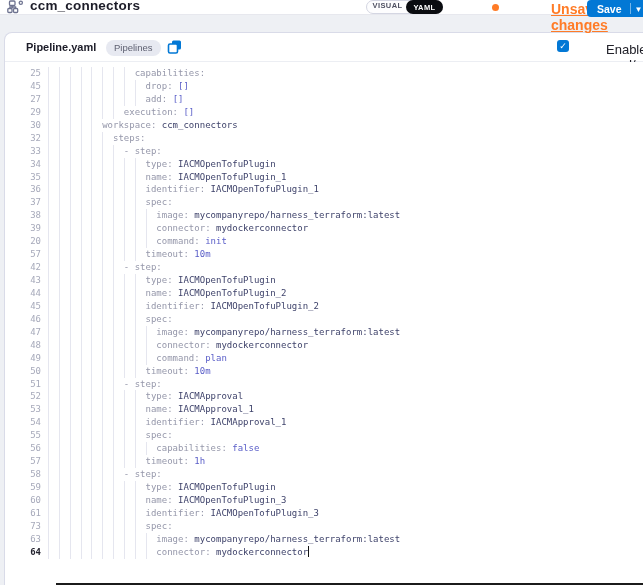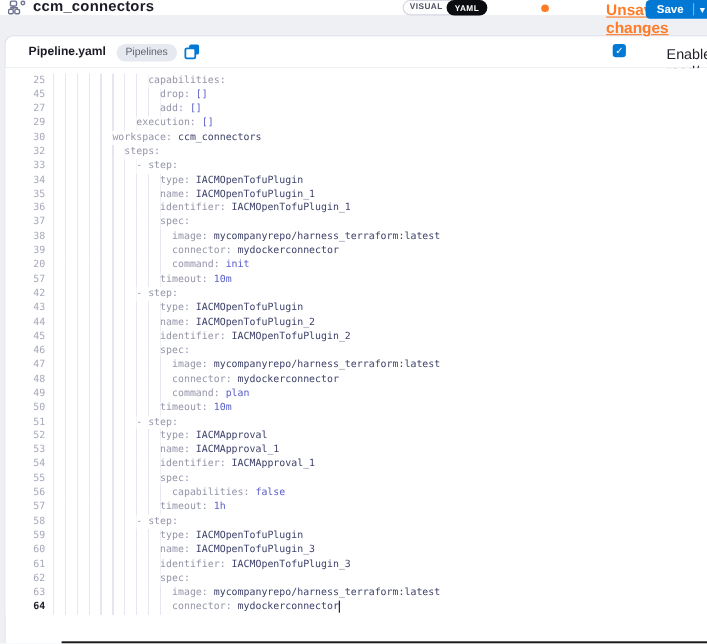--- a/index.html
+++ b/index.html
@@ -180,19 +180,19 @@
       <div class="line"><span class="num">52</span><span class="gap"></span><span class="ind" style="width: 18ch;"></span><span class="key">type: </span><span class="val-id">IACMApproval</span></div>
       <div class="line"><span class="num">53</span><span class="gap"></span><span class="ind" style="width: 18ch;"></span><span class="key">name: </span><span class="val-id">IACMApproval_1</span></div>
       <div class="line"><span class="num">54</span><span class="gap"></span><span class="ind" style="width: 18ch;"></span><span class="key">identifier: </span><span class="val-id">IACMApproval_1</span></div>
       <div class="line"><span class="num">55</span><span class="gap"></span><span class="ind" style="width: 18ch;"></span><span class="key">spec:</span></div>
       <div class="line"><span class="num">56</span><span class="gap"></span><span class="ind" style="width: 20ch;"></span><span class="key">capabilities: </span><span class="val-kw">false</span></div>
       <div class="line"><span class="num">57</span><span class="gap"></span><span class="ind" style="width: 18ch;"></span><span class="key">timeout: </span><span class="val-kw">1h</span></div>
       <div class="line"><span class="num">58</span><span class="gap"></span><span class="ind" style="width: 14ch;"></span><span class="key">- step:</span></div>
       <div class="line"><span class="num">59</span><span class="gap"></span><span class="ind" style="width: 18ch;"></span><span class="key">type: </span><span class="val-id">IACMOpenTofuPlugin</span></div>
       <div class="line"><span class="num">60</span><span class="gap"></span><span class="ind" style="width: 18ch;"></span><span class="key">name: </span><span class="val-id">IACMOpenTofuPlugin_3</span></div>
       <div class="line"><span class="num">61</span><span class="gap"></span><span class="ind" style="width: 18ch;"></span><span class="key">identifier: </span><span class="val-id">IACMOpenTofuPlugin_3</span></div>
-      <div class="line"><span class="num">62</span><span class="gap"></span><span class="ind" style="width: 18ch;"></span><span class="key">spec:</span></div>
+      <div class="line"><span class="num">73</span><span class="gap"></span><span class="ind" style="width: 18ch;"></span><span class="key">spec:</span></div>
       <div class="line"><span class="num">63</span><span class="gap"></span><span class="ind" style="width: 20ch;"></span><span class="key">image: </span><span class="val-id">mycompanyrepo/harness_terraform:latest</span></div>
       <div class="line active"><span class="num">64</span><span class="gap"></span><span class="ind" style="width: 20ch;"></span><span class="key">connector: </span><span class="val-id">mydockerconnector</span><span class="cursor"></span></div>
     </div>
 </div>
 
 <div class="window-edge"></div>
 
 </body></html>

